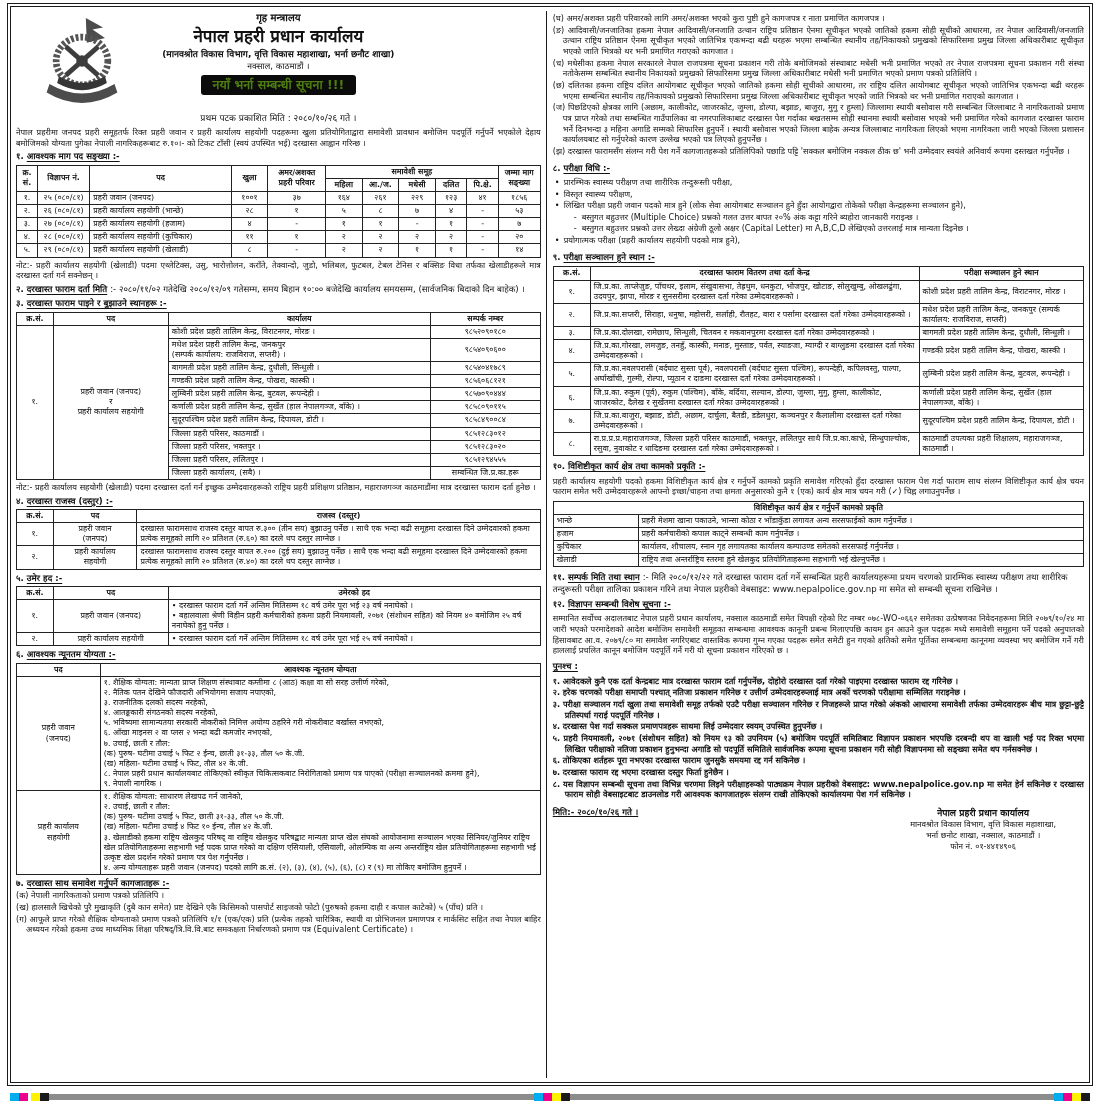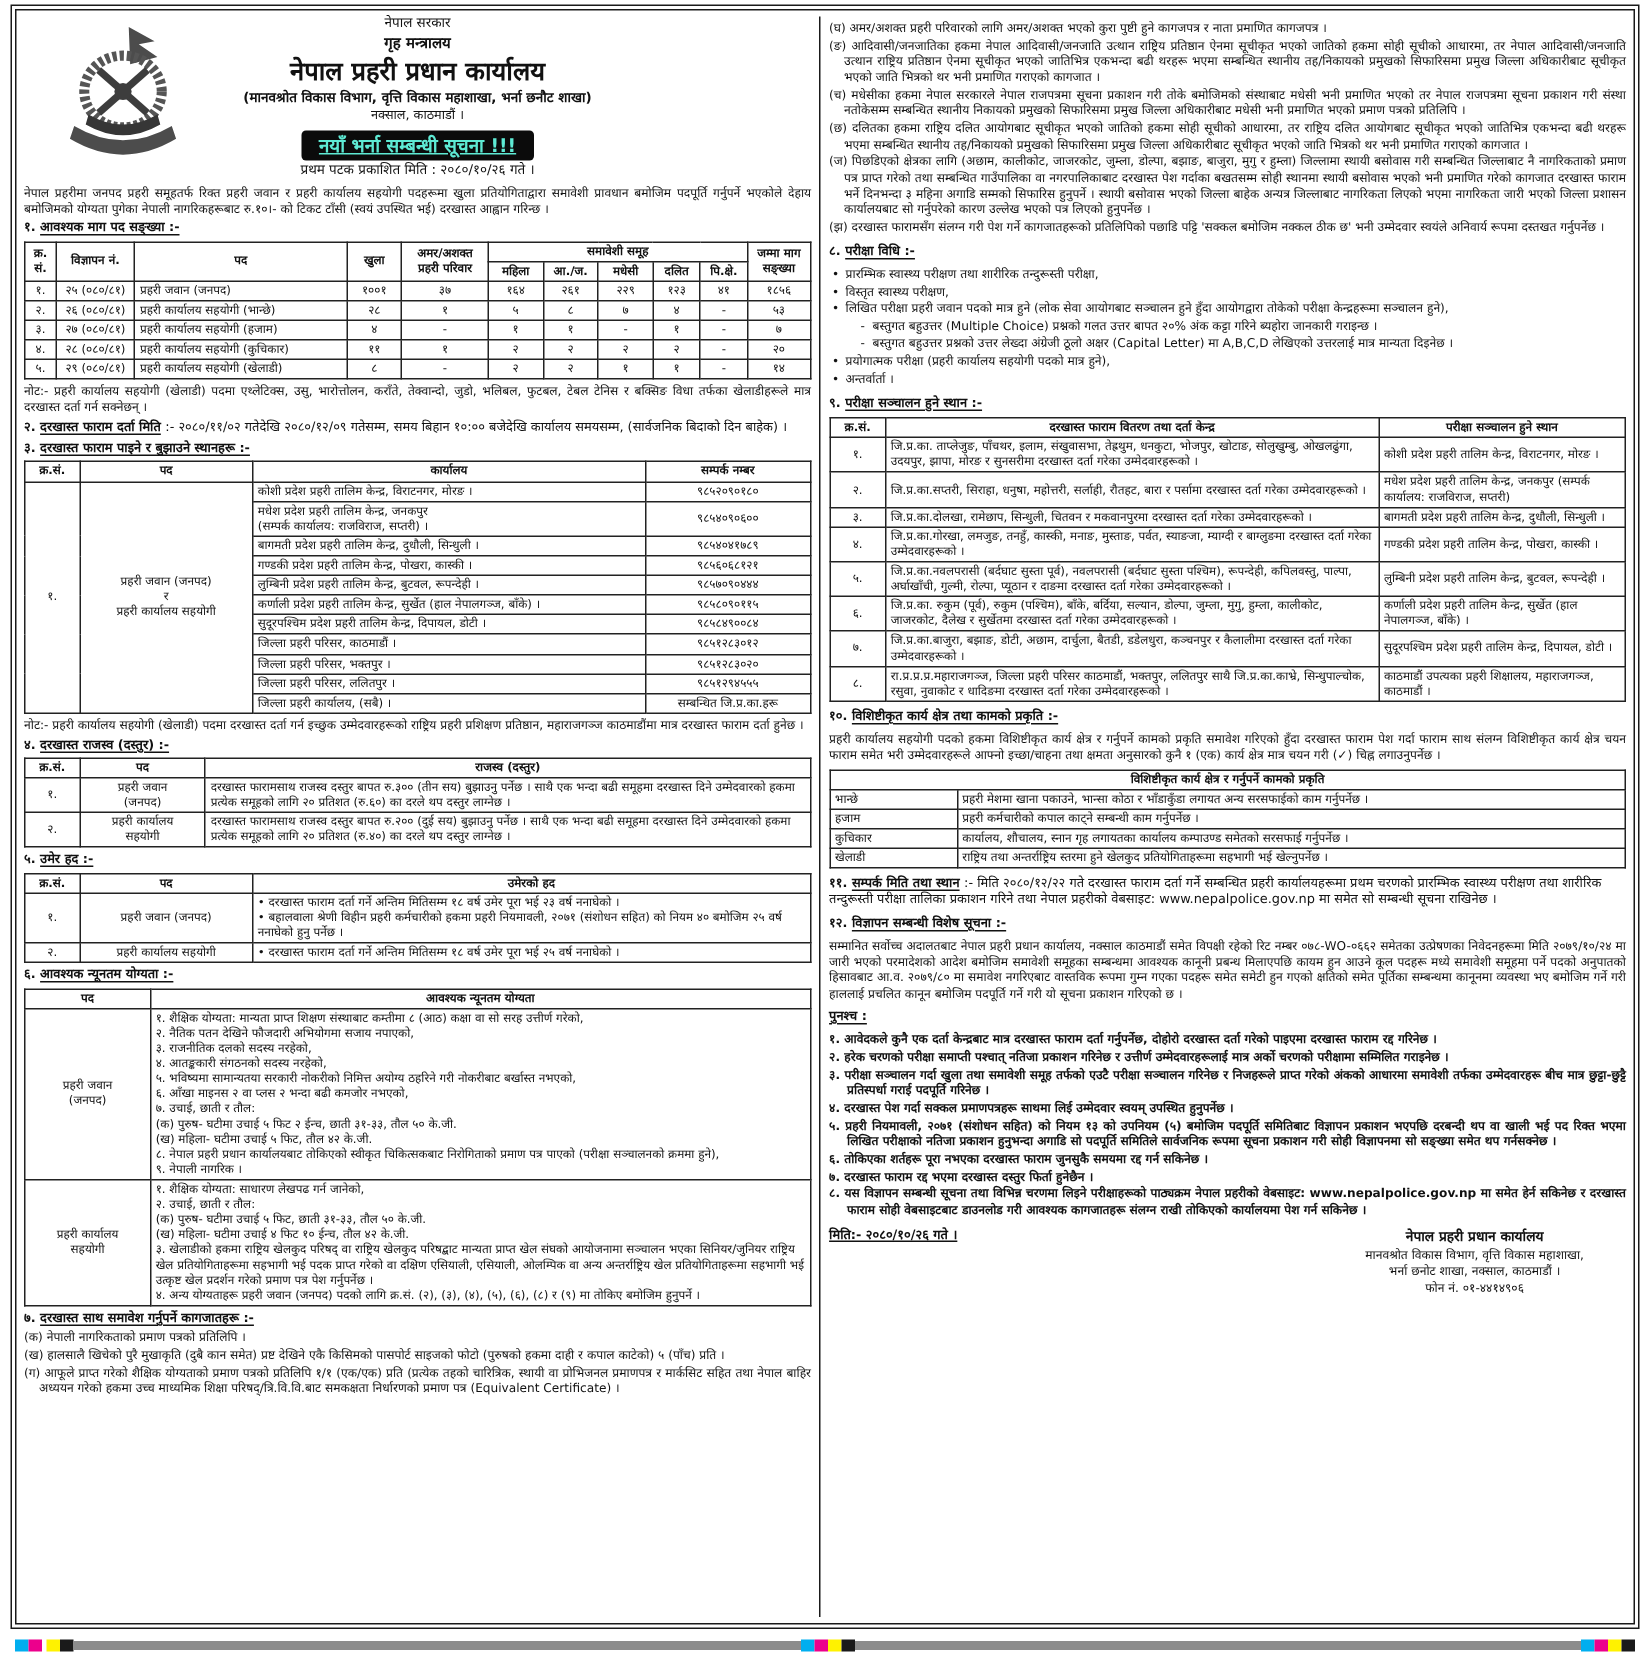--- a/index.html
+++ b/index.html
@@ -16,22 +16,22 @@
   .sec .ttl{text-decoration:underline;text-underline-offset:1.5px;}
   .sec .rest{font-weight:normal;}
   
   .hdr{position:relative;text-align:center;margin-bottom:2px;}
   .emblem{position:absolute;left:18px;top:6px;width:96px;height:88px;}
   .h-gov{font-size:9px;}
   .h-min{font-size:10px;font-weight:bold;}
   .h-office{font-size:17px;font-weight:bold;margin:1px 0;}
   .h-dept{font-size:9px;font-weight:bold;}
   .h-addr{font-size:8.5px;}
-  .badge{display:inline-block;background:#0b0b0b;color:#5eead4;font-weight:bold;font-size:12.5px;
-         padding:2px 12px;border-radius:3px;margin:3px 0 0 0;text-decoration:underline;}
+  .badge{display:inline-block;background:#0b0b0b;color:#4d7c0f;font-weight:bold;font-size:12.5px;
+         padding:2px 12px;border-radius:3px;margin:3px 0 16px 0;}
   .pubdate{font-weight:normal;font-size:9px;text-align:center;}
   
   table{border-collapse:collapse;width:100%;margin:2px 0;}
   th,td{border:1px solid #222;padding:1px 3px;font-size:7.9px;line-height:1.28;
         white-space:pre-line;vertical-align:middle;}
   th{font-weight:bold;text-align:center;}
   td{text-align:left;}
   td.c{text-align:center;}
   .t-demand td{text-align:center;}
   .t-demand td:nth-child(3){text-align:left;}
@@ -72,21 +72,20 @@
         <div class="hdr">
           <svg class="emblem" viewBox="0 0 100 92">
             <polygon points="54,1 72,11 61,13 74,22 55,27" fill="#4c4c4c"></polygon>
             <ellipse cx="50" cy="46" rx="27" ry="25" fill="none" stroke="#555" stroke-width="7" stroke-dasharray="3 2"></ellipse>
             <line x1="33" y1="31" x2="67" y2="61" stroke="#3d3d3d" stroke-width="5"></line>
             <line x1="67" y1="31" x2="33" y2="61" stroke="#3d3d3d" stroke-width="5"></line>
             <circle cx="50" cy="46" r="6" fill="#3d3d3d"></circle>
             <path d="M26 62 Q50 76 74 62 L76 69 Q50 84 24 69 Z" fill="#363636"></path>
             <path d="M16 70 Q50 90 84 70 L87 79 Q50 101 13 79 Z" fill="#4c4c4c"></path>
           </svg>
-          <div class="h-gov">नेपाल सरकार</div>
           <div class="h-min">गृह मन्त्रालय</div>
           <div class="h-office">नेपाल प्रहरी प्रधान कार्यालय</div>
           <div class="h-dept">(मानवश्रोत विकास विभाग, वृत्ति विकास महाशाखा, भर्ना छनौट शाखा)</div>
           <div class="h-addr">नक्साल, काठमाडौं ।</div>
           <div><span class="badge">नयाँ भर्ना सम्बन्धी सूचना !!!</span></div>
         </div>
         <div class="pubdate">प्रथम पटक प्रकाशित मिति : २०८०/१०/२६ गते ।</div>
         <p>नेपाल प्रहरीमा जनपद प्रहरी समूहतर्फ रिक्त प्रहरी जवान र प्रहरी कार्यालय सहयोगी पदहरूमा खुला प्रतियोगिताद्वारा समावेशी प्रावधान बमोजिम पदपूर्ति गर्नुपर्ने भएकोले देहाय बमोजिमको योग्यता पुगेका नेपाली नागरिकहरूबाट रु.१०।- को टिकट टाँसी (स्वयं उपस्थित भई) दरखास्त आह्वान गरिन्छ ।</p>
 
         <p class="sec"><span>१.</span> <span class="ttl">आवश्यक माग पद सङ्ख्या :-</span></p>
@@ -387,21 +386,20 @@
 
         <p class="sec"><span>८.</span> <span class="ttl">परीक्षा विधि :-</span></p>
         <ul class="dots">
             <li>प्रारम्भिक स्वास्थ्य परीक्षण तथा शारीरिक तन्दुरूस्ती परीक्षा,</li>
             <li>विस्तृत स्वास्थ्य परीक्षण,</li>
             <li>लिखित परीक्षा प्रहरी जवान पदको मात्र हुने (लोक सेवा आयोगबाट सञ्चालन हुने हुँदा आयोगद्वारा तोकेको परीक्षा केन्द्रहरूमा सञ्चालन हुने),<ul class="sub">
                 <li>बस्तुगत बहुउत्तर (Multiple Choice) प्रश्नको गलत उत्तर बापत २०% अंक कट्टा गरिने ब्यहोरा जानकारी गराइन्छ ।</li>
                 <li>बस्तुगत बहुउत्तर प्रश्नको उत्तर लेख्दा अंग्रेजी ठूलो अक्षर (Capital Letter) मा A,B,C,D लेखिएको उत्तरलाई मात्र मान्यता दिइनेछ ।</li>
               </ul></li>
             <li>प्रयोगात्मक परीक्षा (प्रहरी कार्यालय सहयोगी पदको मात्र हुने),</li>
-            <li>अन्तर्वार्ता ।</li>
           </ul>
 
         <p class="sec"><span>९.</span> <span class="ttl">परीक्षा सञ्चालन हुने स्थान :-</span></p>
         <table class="t-exam">
             <colgroup>
               <col style="width: 7%;">
               <col style="width: 62%;">
               <col style="width: 31%;">
             </colgroup>
             <thead>

